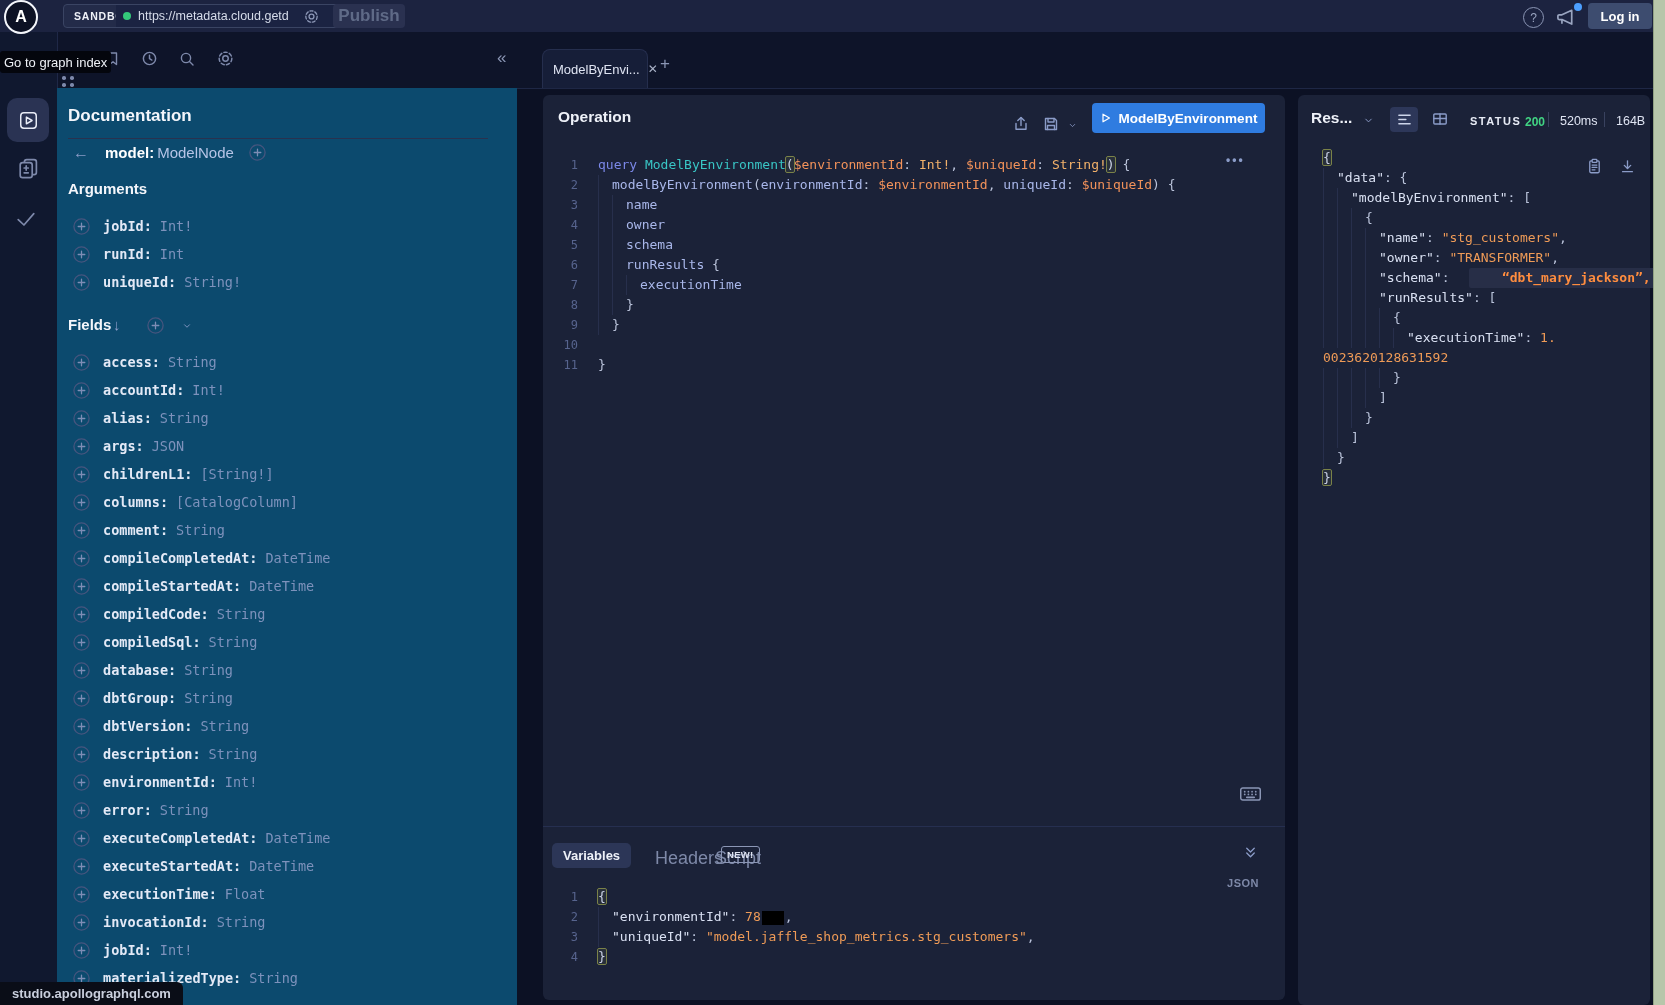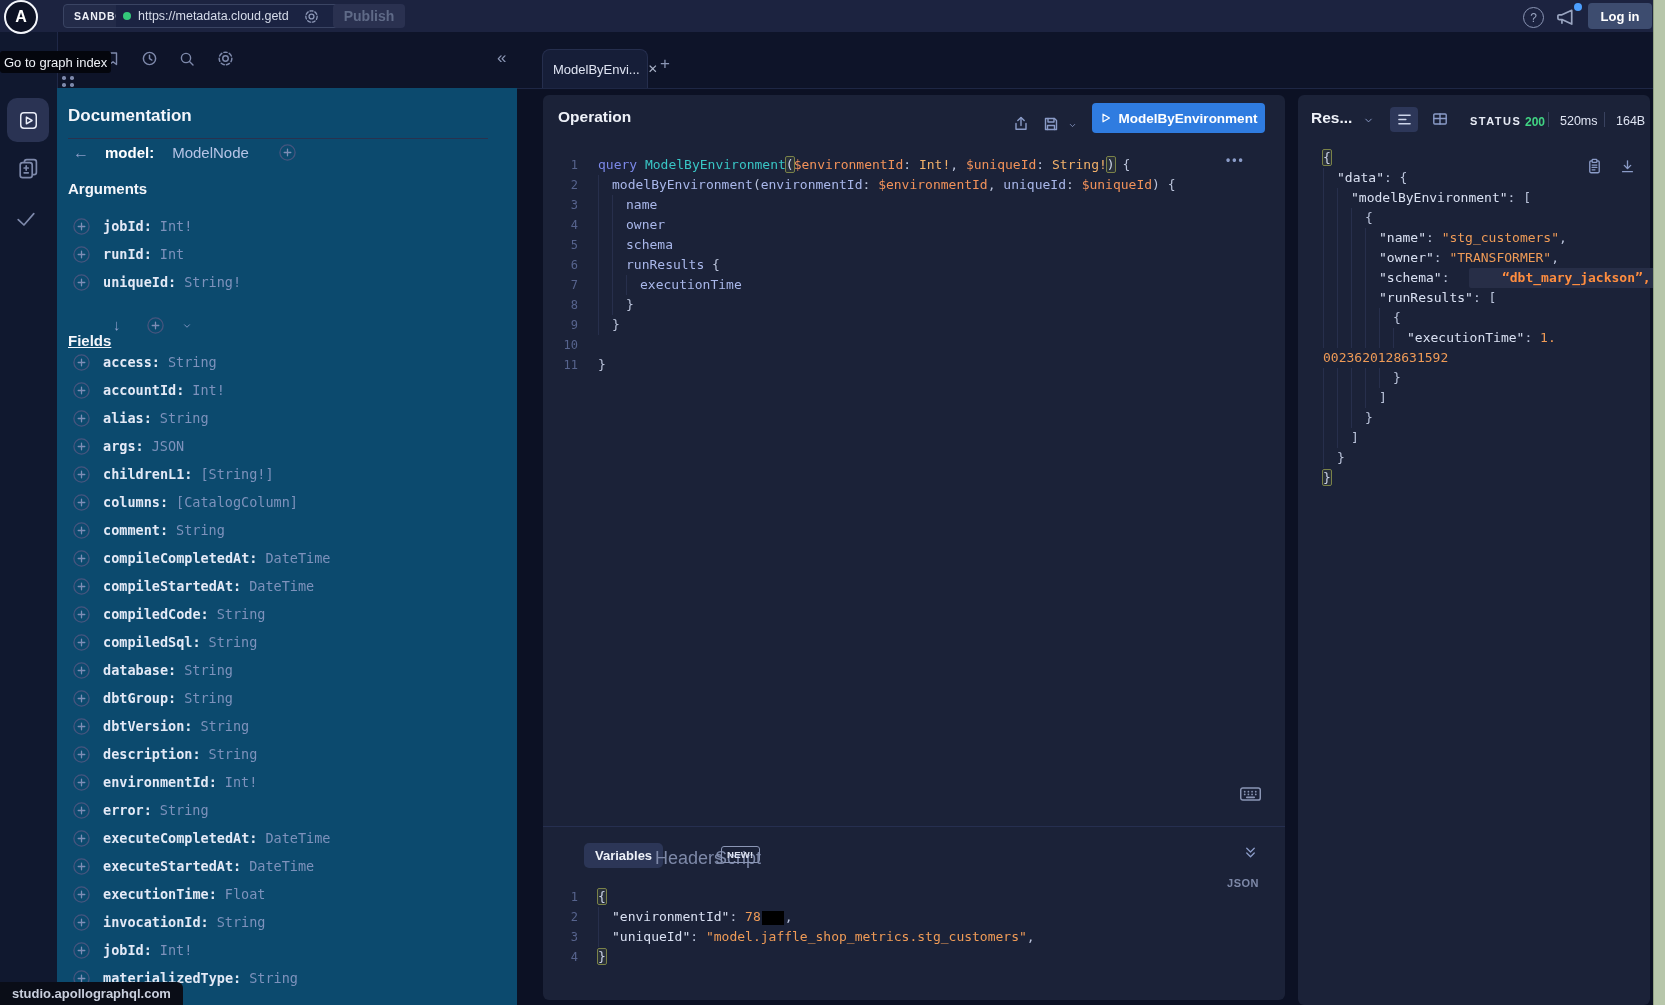--- a/index.html
+++ b/index.html
@@ -13,21 +13,21 @@
   .logo{left:4px;top:0;width:30px;height:30px;border:2px solid #f4f6fb;border-radius:50%;
         display:flex;align-items:center;justify-content:center;font-weight:bold;font-size:16px;color:#fff;z-index:30;background:#0c1124;}
   .sandbox-chip{left:63px;top:4px;height:22px;padding:0 10px;border:1px solid #3a4463;background:#232b49;
         border-radius:4px 0 0 4px;font-size:10.5px;font-weight:bold;letter-spacing:.8px;color:#eef1f8;
         display:flex;align-items:center;}
   .url-box{left:116px;top:4px;width:214px;height:22px;border:1px solid #3a4463;border-left:none;background:#1b2342;
         border-radius:0 4px 4px 0;display:flex;align-items:center;gap:7px;padding:0 7px;overflow:hidden;}
   .gdot{width:8px;height:8px;border-radius:50%;background:#34c97a;flex:none;}
   .url-text{font-size:12.5px;color:#d6dcea;white-space:nowrap;overflow:hidden;width:158px;}
   .publish{left:333px;top:4px;width:72px;height:24px;background:#2a3150;border-radius:4px;color:#5f6a87;
-        font-size:14px;font-weight:bold;display:flex;align-items:center;justify-content:center;}
+        font-size:17px;font-weight:bold;display:flex;align-items:center;justify-content:center;}
   .help{left:1523px;top:7px;width:19px;height:19px;border:1.4px solid #8b96b5;border-radius:50%;color:#9aa5c0;
         font-size:12px;display:flex;align-items:center;justify-content:center;}
   .mega{left:1553px;top:6px;width:24px;height:22px;color:#9aa5c0;}
   .megadot{left:1574px;top:3px;width:8px;height:8px;border-radius:50%;background:#4c9ffe;}
   .login{left:1588px;top:3px;width:64px;height:26px;background:#3d4c6f;border-radius:4px;color:#fff;
         font-size:13px;font-weight:bold;display:flex;align-items:center;justify-content:center;}
 
   
   .toolstrip{left:0;top:32px;width:1665px;height:56px;background:#0e1429;border-bottom:1px solid #1e2745;}
   .tool-ic{position:absolute;color:#7e89ab;}
@@ -40,21 +40,21 @@
   .rail{left:0;top:32px;width:57px;height:973px;background:#10182f;border-right:1px solid #1f2847;}
   .railbtn{left:7px;top:98px;width:42px;height:44px;background:#2a3353;border-radius:10px;
         display:flex;align-items:center;justify-content:center;color:#e8ecf6;}
   .railic{position:absolute;color:#7e89ab;}
 
   
   .sidebar{left:57px;top:88px;width:460px;height:917px;background:#0c4a6e;overflow:hidden;}
   .docs-title{position:absolute;left:11px;top:18px;font-size:17px;font-weight:bold;color:#f4f6fb;}
   .docs-div{position:absolute;left:11px;top:50px;width:420px;height:1px;background:#29324f;}
   .back-arrow{position:absolute;left:16px;top:56px;font-size:16px;color:#8b9cc8;}
-  .model-row{position:absolute;left:48px;top:56px;display:flex;gap:18px;align-items:center;font-size:15px;}
+  .model-row{position:absolute;left:48px;top:56px;display:flex;gap:3px;align-items:center;font-size:15px;}
   .model-name{font-weight:bold;color:#fff;}
   .model-type{color:#b6c4e6;}
   .h-sec{position:absolute;left:11px;font-size:15px;font-weight:bold;color:#f4f6fb;}
   .plus-ic{width:17px;height:17px;flex:none;}
   .plus-ic circle{fill:none;stroke:#46557e;stroke-width:1.3;}
   .plus-ic path{fill:none;stroke:#7e8db5;stroke-width:1.3;stroke-linecap:round;}
   .dlist{position:absolute;left:0;width:460px;}
   .drow{height:28px;display:flex;align-items:center;gap:13px;padding-left:16px;
         font-size:13.5px;font-family:"DejaVu Sans Mono",monospace;}
   .dname{color:#e3e9f6;font-weight:600;}
@@ -90,21 +90,21 @@
   .bm{color:#cbd3e8;outline:1px solid #7a8248;background:rgba(122,130,72,.14);border-radius:1px;}
   .shl{display:inline-block;background:#272e47;color:#ff8d3f;font-weight:bold;width:214px;text-align:center;
        margin-left:12px;border-radius:2px;}
   .rdx{display:inline-block;width:22px;height:14px;background:#000;vertical-align:middle;margin:0 1px;}
   .ellipsis{position:absolute;left:683px;top:58px;color:#8b9cc8;font-size:12px;letter-spacing:2px;font-weight:bold;}
   .kbd-ic{position:absolute;left:697px;top:692px;color:#8b96b5;}
 
   
   .vars-div{position:absolute;left:0;top:731px;width:742px;height:1px;background:#262f50;}
   .vtab-active{position:absolute;left:9px;top:748px;height:25px;padding:0 11px;background:#2c3657;border-radius:5px;
-        color:#eef1f8;font-size:13px;font-weight:bold;display:flex;align-items:center;margin-left:32px;}
+        color:#eef1f8;font-size:13px;font-weight:bold;display:flex;align-items:center;}
   .vtab{position:absolute;top:753px;color:#7e89a8;font-size:18px;margin-left:24px;}
   .newbadge{position:absolute;left:178px;top:751px;border:1px solid #8b96b5;border-radius:3px;color:#dfe4f2;
         font-size:9.5px;font-weight:bold;padding:2px 5px;letter-spacing:.3px;}
   .dblchev{position:absolute;left:700px;top:750px;color:#8b9cc8;}
   .json-label{position:absolute;right:26px;top:782px;font-size:11px;font-weight:bold;color:#7e89a8;letter-spacing:.5px;}
 
   
   .res-title{position:absolute;left:13px;top:14px;font-size:15.5px;font-weight:bold;color:#eef1f8;}
   .viewbtn{position:absolute;left:92px;top:12px;width:28px;height:25px;background:#2d3759;border-radius:4px;
         display:flex;align-items:center;justify-content:center;color:#cdd5ea;}
@@ -221,21 +221,21 @@
         </div>
         <div class="drow">
           <svg class="plus-ic" viewBox="0 0 17 17">
             <circle cx="8.5" cy="8.5" r="7.6"></circle>
             <path d="M8.5 5.2v6.6M5.2 8.5h6.6"></path>
           </svg>
           <span class="dname">uniqueId:</span>
           <span class="dtype">String!</span>
         </div>
       </div>
-    <div class="h-sec" style="top:244px;text-decoration:underline;">Fields</div>
+    <div class="h-sec" style="top:228px;">Fields</div>
     <span class="fields-ic" style="left:56px;font-size:15px;">↓</span>
     <svg class="plus-ic fields-ic" style="left:90px;top:229px;" viewBox="0 0 17 17">
         <circle cx="8.5" cy="8.5" r="7.6"></circle>
         <path d="M8.5 5.2v6.6M5.2 8.5h6.6"></path>
       </svg>
     <svg class="fields-ic ic" style="left:124px;top:233px;" width="12" height="10" viewBox="0 0 16 16">
         <path d="M4 6 8 10 12 6"></path>
       </svg>
     <div class="dlist" style="top:260px;">
         <div class="drow">

